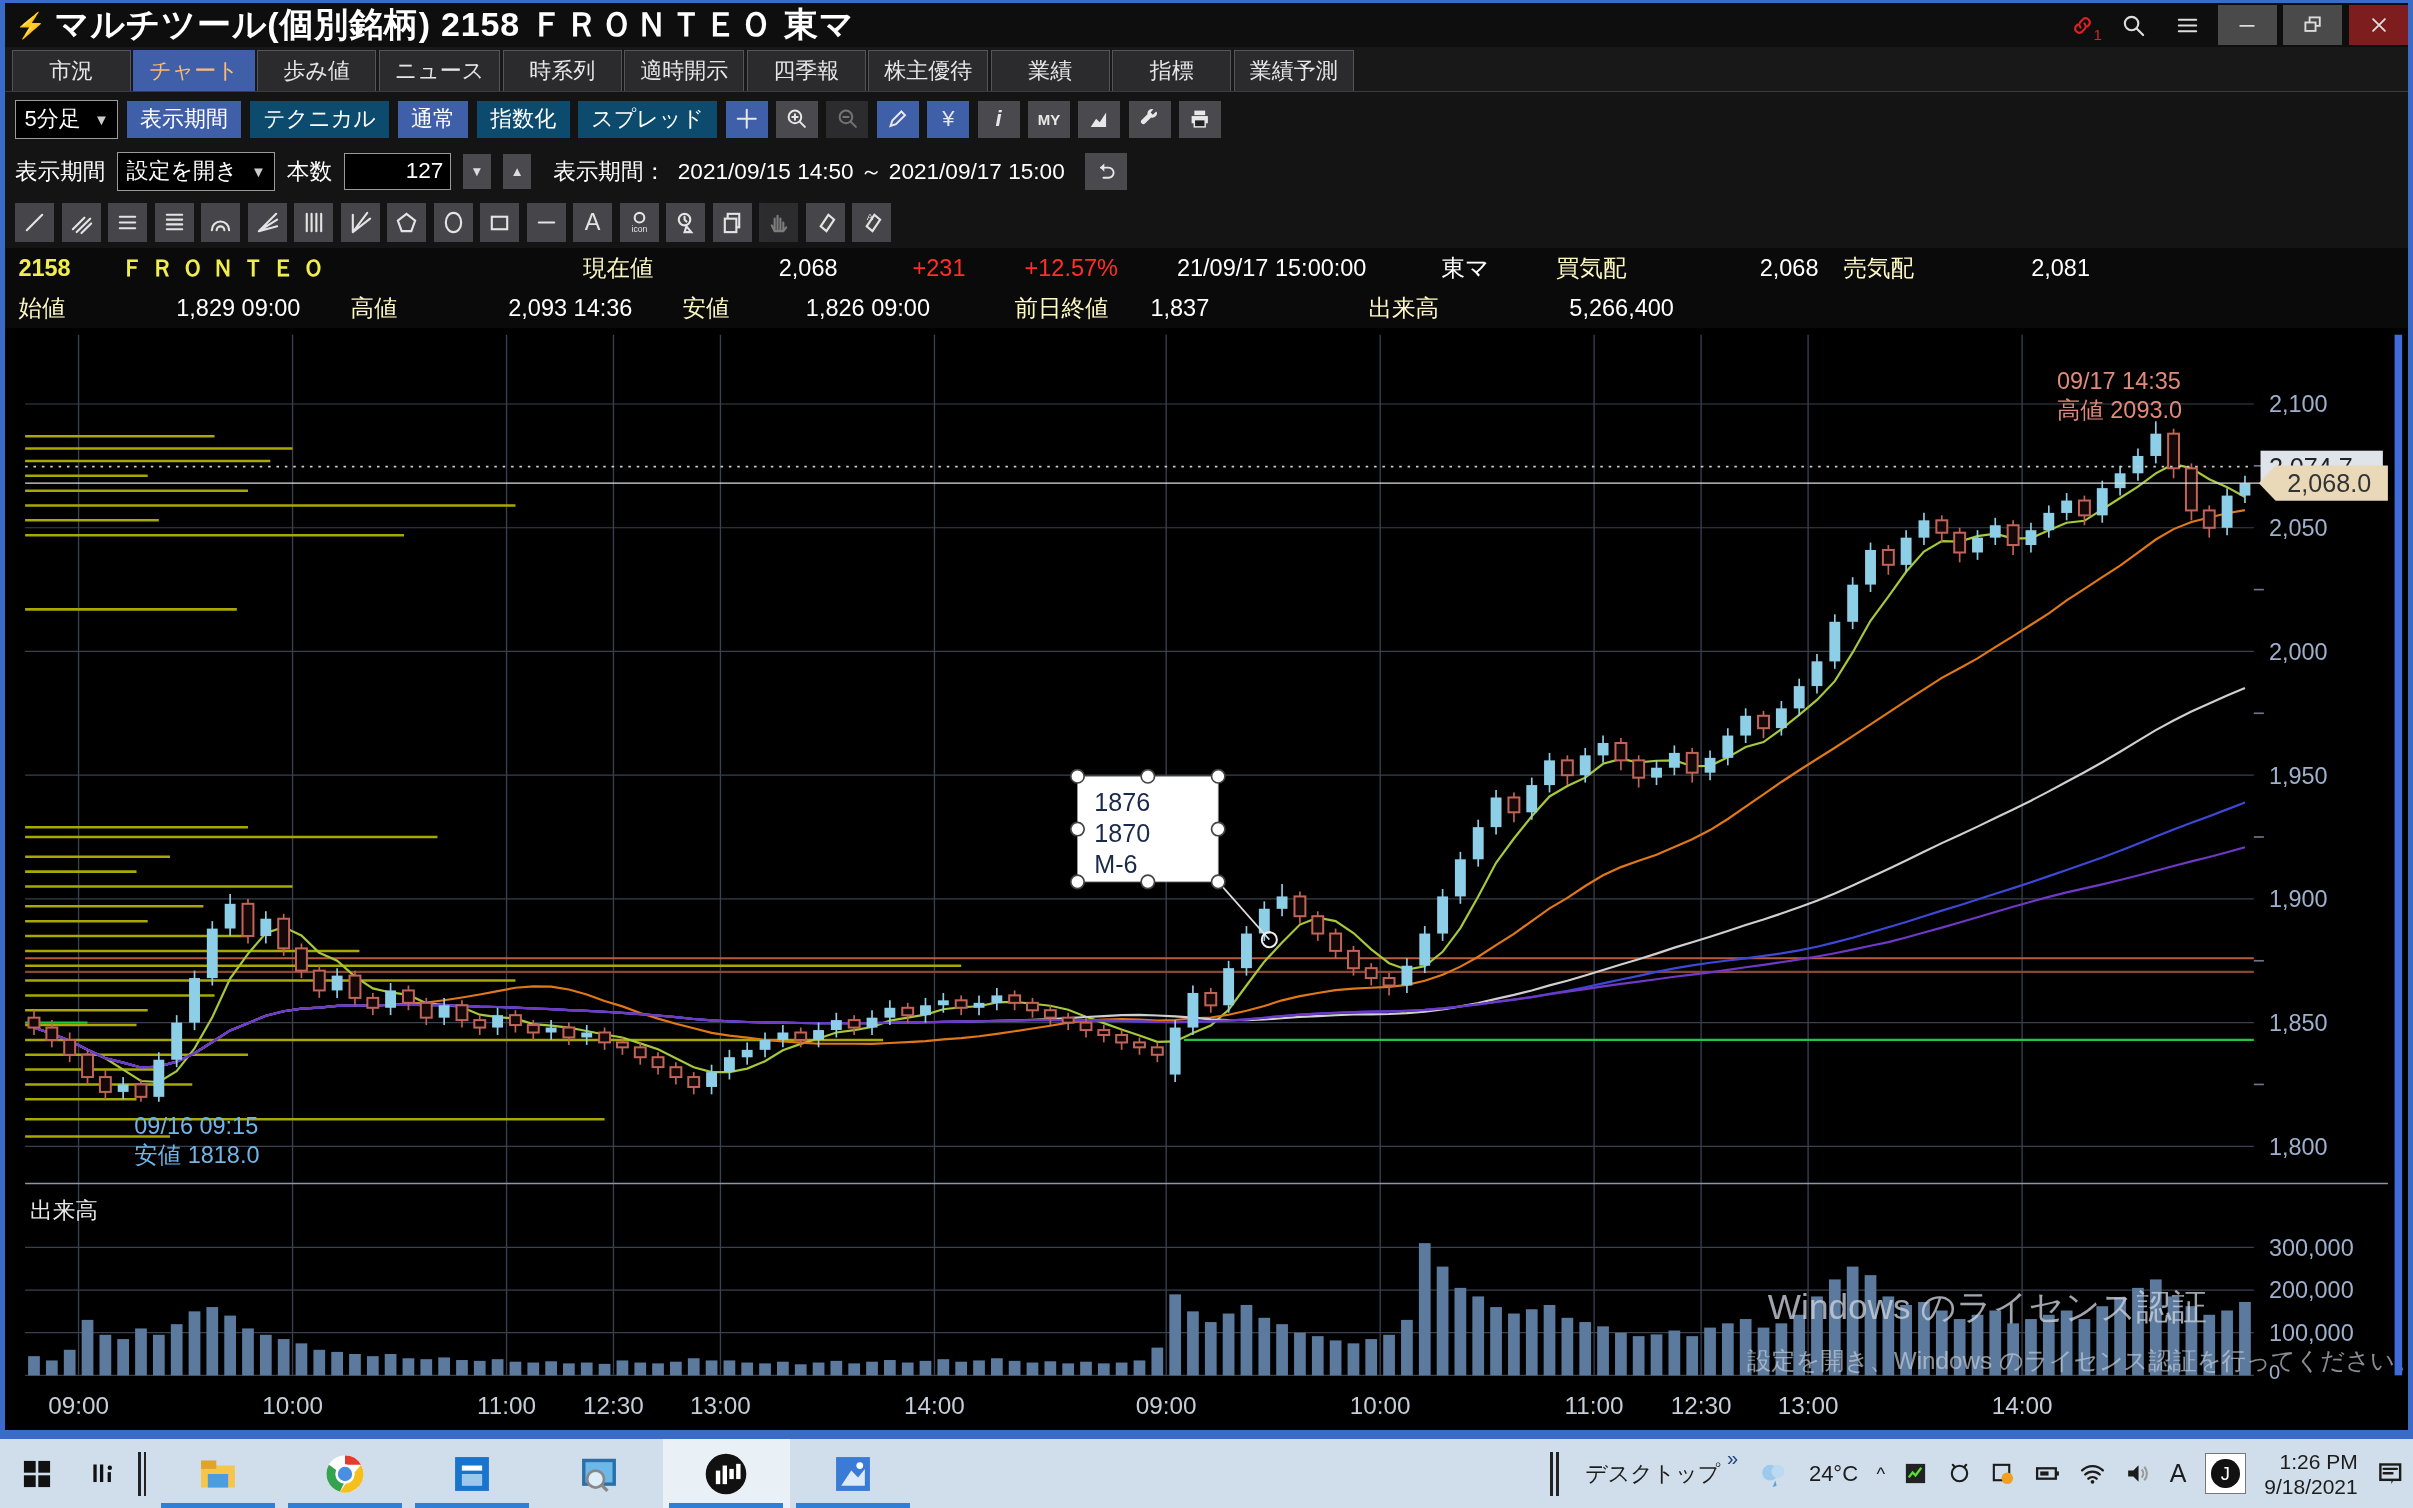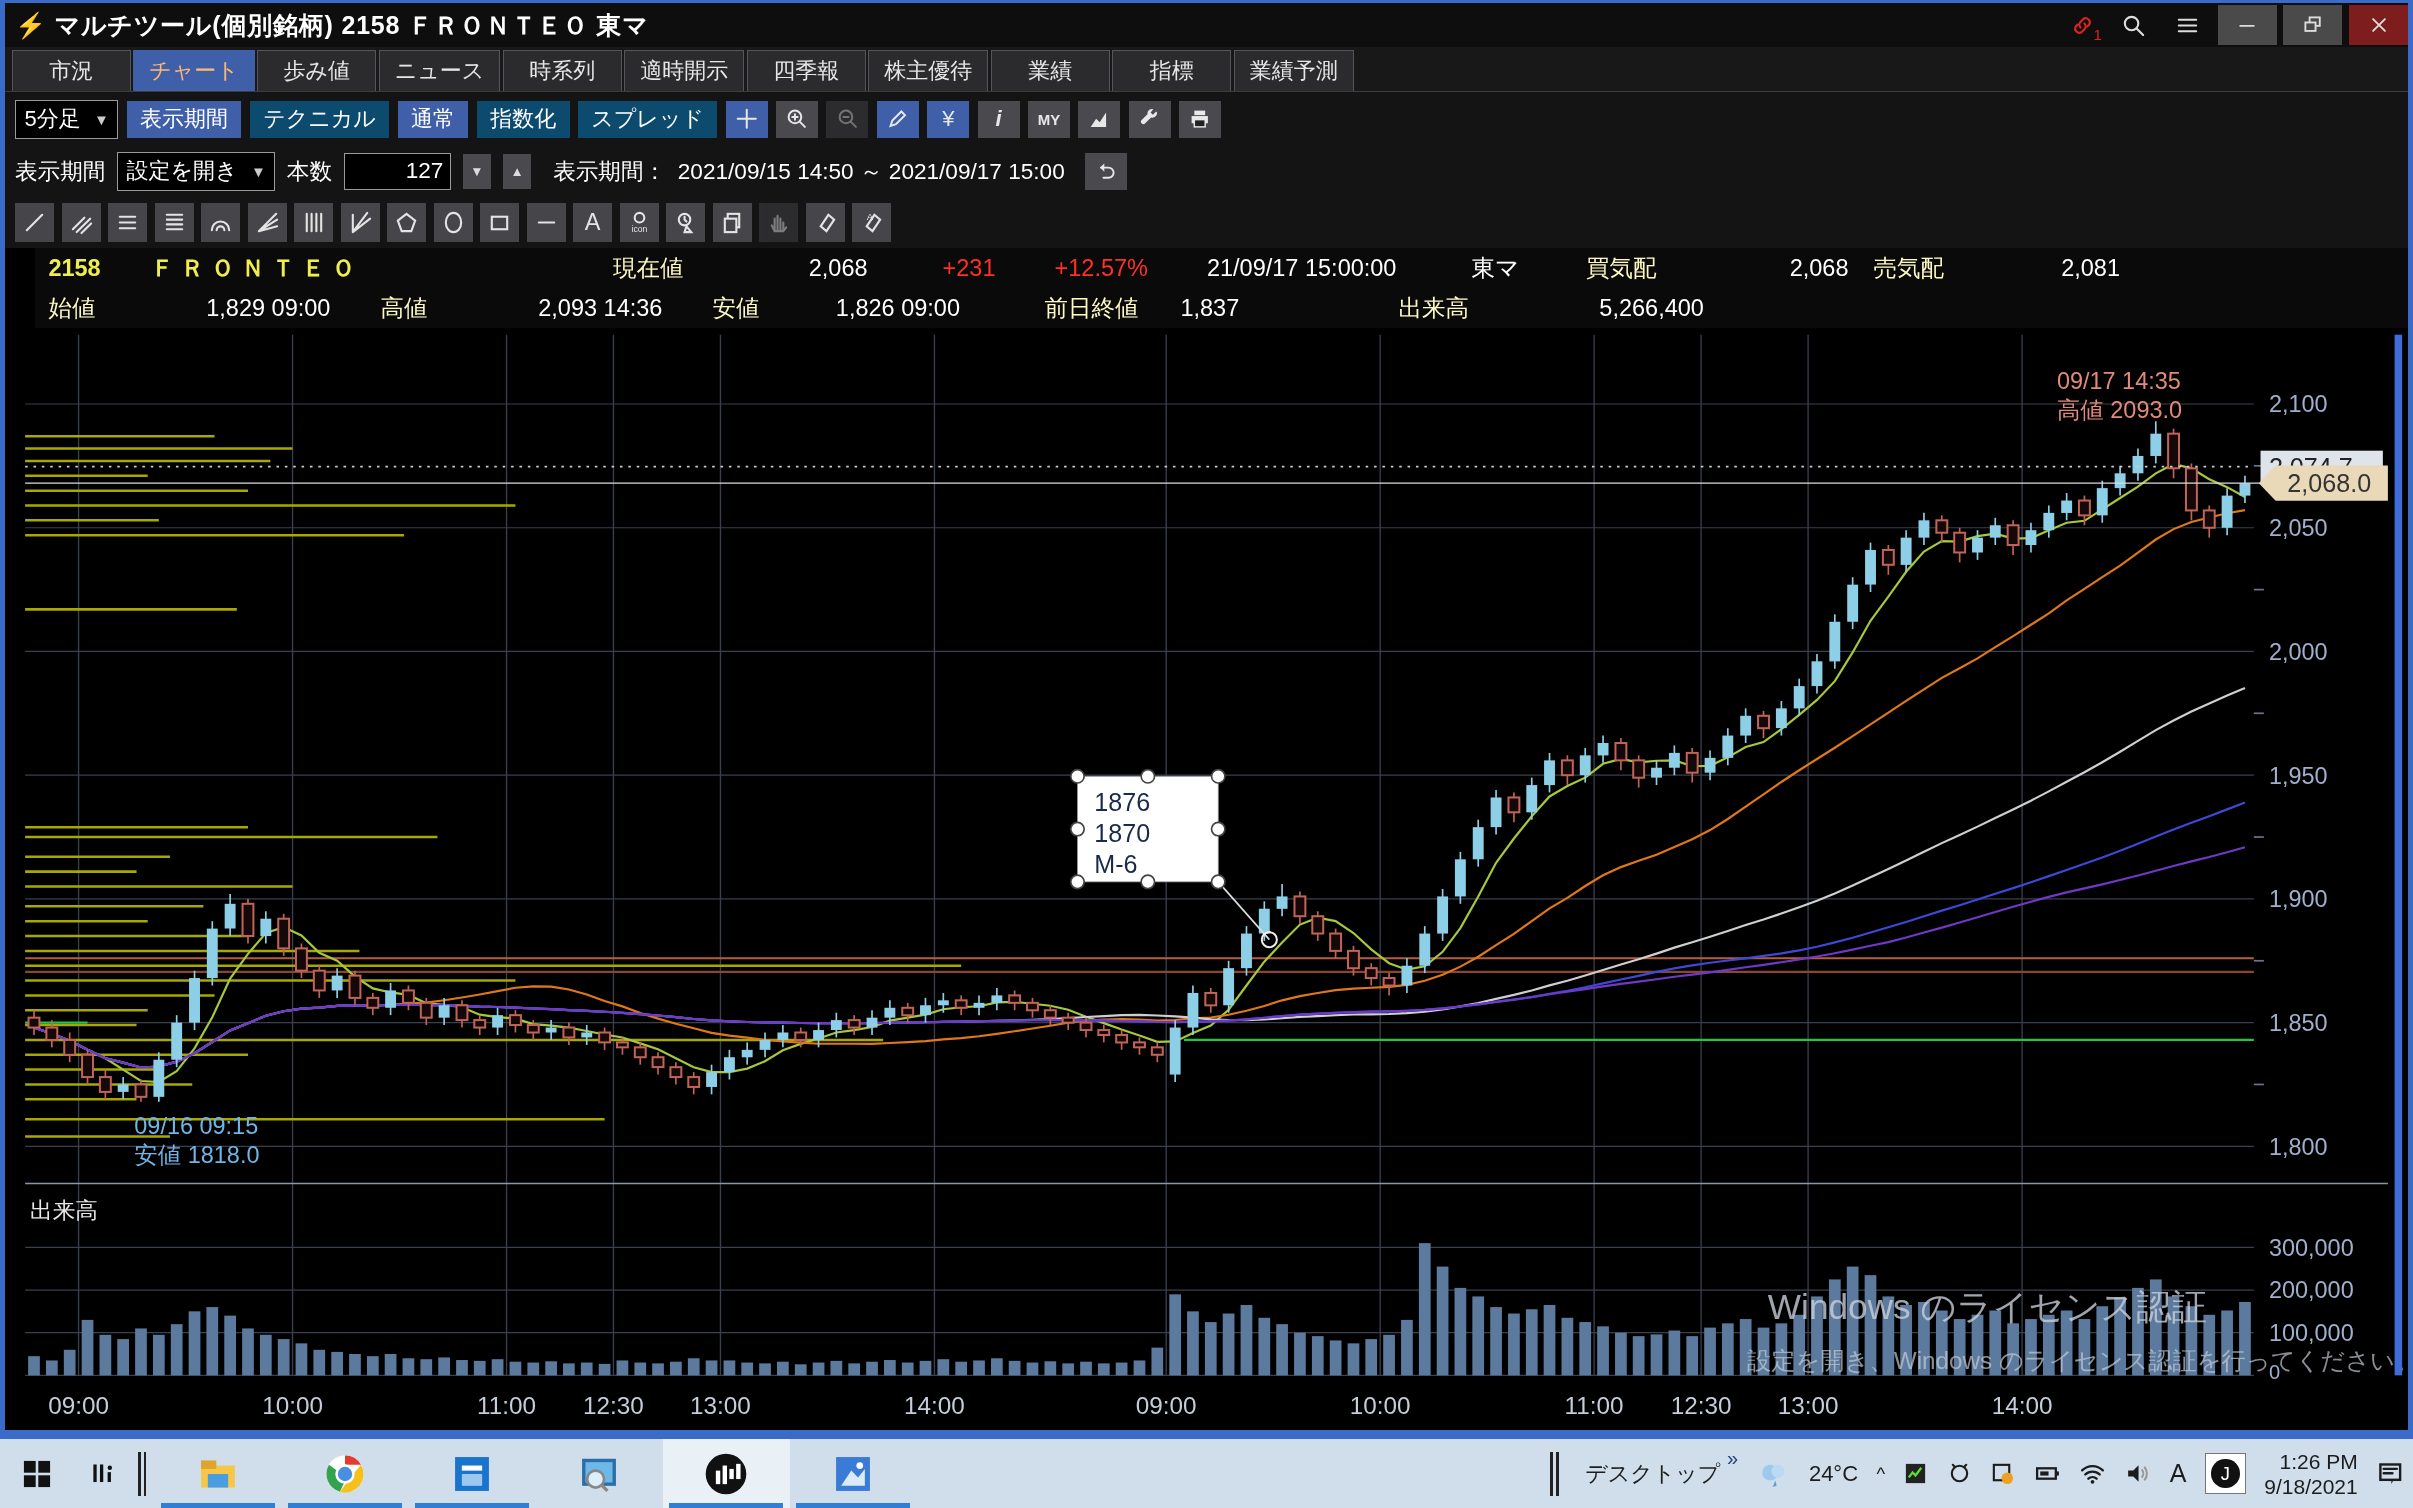--- a/index.html
+++ b/index.html
@@ -3,21 +3,21 @@
 <meta charset="utf-8">
 <style>
   html,body{margin:0;padding:0;background:#000;}
   .screen{position:relative;width:2413px;height:1508px;overflow:hidden;background:#000;
     font-family:"Liberation Sans",sans-serif;-webkit-font-smoothing:antialiased;}
   .app{position:absolute;left:0;top:0;width:2413px;height:1440px;box-sizing:border-box;
     border:5px solid #3a6bc8;border-top-width:3.4px;border-bottom-width:10px;background:#000;}
   
   .titlebar{height:44px;background:#0e0e0e;display:flex;align-items:center;padding-left:10px;position:relative;}
   .bolt{color:#e8c832;font-size:25px;margin-right:8.4px;}
-  .title-text{color:#fff;font-size:25px;font-weight:bold;letter-spacing:0.8px;}
+  .title-text{color:#fff;font-size:34px;font-weight:bold;letter-spacing:0.8px;}
   .tb-right{position:absolute;right:0;top:0;height:44px;display:flex;align-items:center;gap:6.7px;}
   .tb-iconbtn{width:47px;height:40px;display:flex;align-items:center;justify-content:center;color:#ddd;}
   .linkicon{color:#d22;position:relative;width:42px;height:40px;display:flex;align-items:center;justify-content:center;}
   .linkicon .sub{position:absolute;right:1.7px;bottom:1.7px;font-size:15px;color:#d22;}
   .winbtn{width:59px;height:40px;display:flex;align-items:center;justify-content:center;background:#4a4a4a;color:#ddd;}
   .winbtn.close{background:#7e1d1d;}
   
   .tabbar{height:45px;background:#181818;display:flex;align-items:stretch;gap:2.5px;padding:3.4px 0 0 6.7px;box-sizing:border-box;border-bottom:1.7px solid #3c3c3c;}
   .tab{min-width:87px;padding:16px 15px;display:flex;align-items:center;justify-content:center;background:#2b2b2e;
     border:0.8px solid #54545a;border-bottom:none;color:#e6e6e6;font-size:22px;}
@@ -31,21 +31,21 @@
   .ibtn{width:42px;height:37px;display:flex;align-items:center;justify-content:center;background:#4a4a4e;color:#e8e8e8;font-size:22px;}
   .ibtn.blue{background:#3f5fa8;}
   .ibtn.dis{opacity:.45;}
   .toolbar2{height:50px;background:#141414;display:flex;align-items:center;gap:11.7px;padding-left:10px;color:#fff;font-size:22.6px;}
   .numbox{background:#000;border:0.8px solid #9a9a9a;color:#fff;font-size:22.6px;height:35px;min-width:92px;display:flex;align-items:center;justify-content:flex-end;padding:0 6.7px;}
   .spin{width:28.5px;height:35px;background:#4a4a4e;color:#ddd;display:flex;align-items:center;justify-content:center;font-size:13.4px;}
   .drawbar{height:52px;background:#141414;display:flex;align-items:center;gap:7.5px;padding-left:10px;}
   .dtool{width:39px;height:39px;background:#45454a;display:flex;align-items:center;justify-content:center;color:#e4e4e4;}
   .dtool.dis{opacity:.5;}
   
-  .infobar{height:80px;background:#0a0a0a;color:#fff;font-size:23.5px;margin-left:30px;}
+  .infobar{height:80px;background:#0a0a0a;color:#fff;font-size:23.5px;}
   .inforow{height:40px;display:flex;align-items:center;}
   .lab{color:#fef9c3;}
   .yel{color:#f0ee4e;font-weight:bold;}
   .red{color:#ff3026;}
   .white{color:#fff;}
   .chartregion{position:relative;height:1101px;background:#000;}
   
   .taskbar{position:absolute;left:0;bottom:0;width:2413px;height:69px;background:#cfdeea;display:flex;align-items:center;color:#1c1c1c;}
   .startbtn{width:74px;height:69px;display:flex;align-items:center;justify-content:center;}
   .searchbox{width:567px;height:55px;background:#fff;border:0.8px solid #8a8a8a;display:flex;align-items:center;gap:13.4px;padding-left:13.4px;box-sizing:border-box;}

